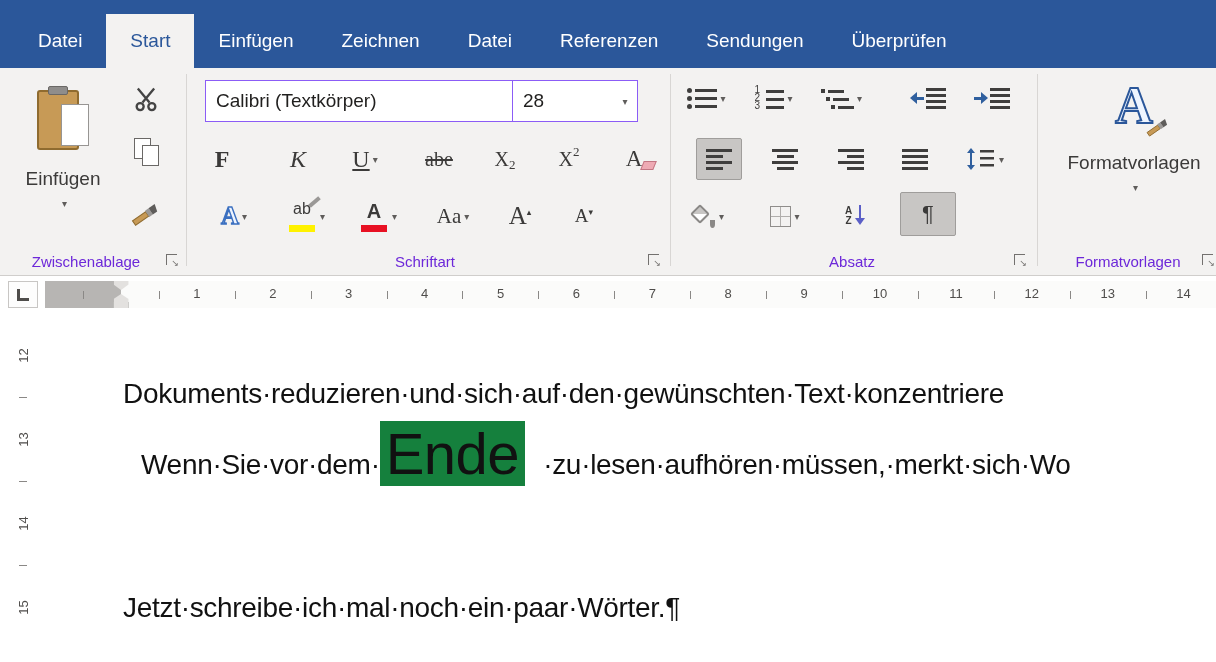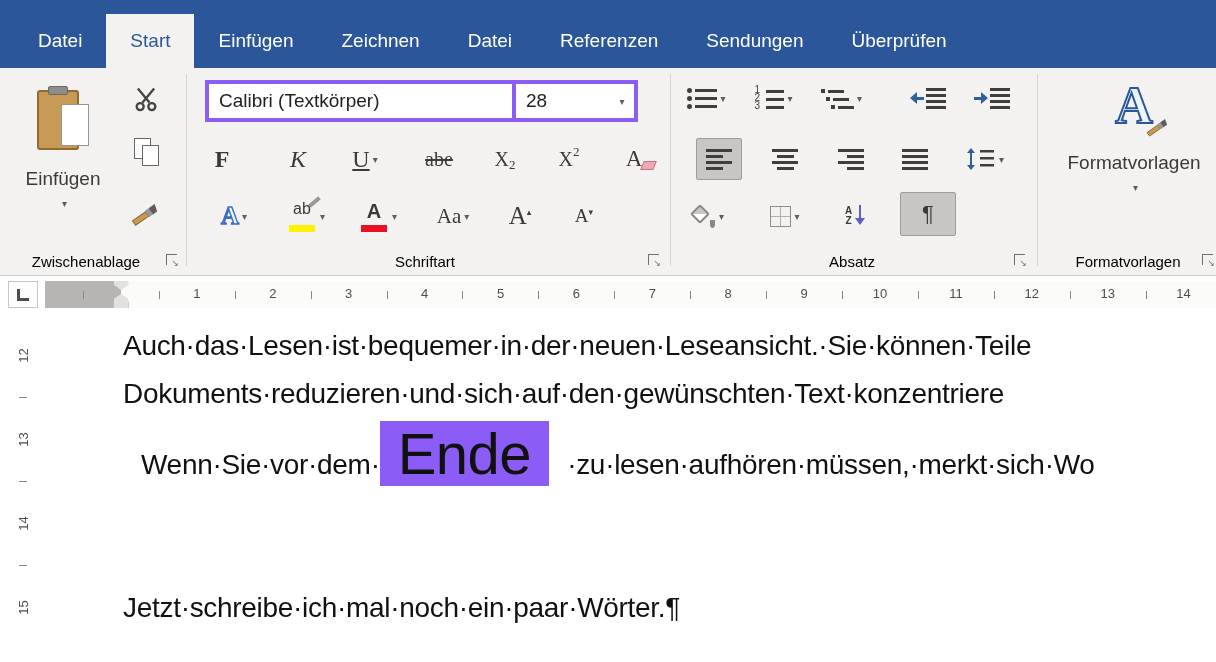--- a/index.html
+++ b/index.html
@@ -10,21 +10,21 @@
   
   #tabbar{position:absolute;top:0;left:0;width:100%;height:68px;background:#2b579a;
     display:flex;align-items:flex-end;padding-left:14px;}
   .tab{height:54px;line-height:54px;padding:0 24px;color:#fff;font-size:19px;white-space:nowrap;cursor:default;}
   .tab.active{background:#f3f2f1;color:#2b579a;}
 
   
   #ribbon{position:absolute;top:68px;left:0;width:100%;height:208px;background:#f3f2f1;
     border-bottom:1px solid #d0cecc;color:#3b3a39;}
   .gsep{position:absolute;top:6px;height:192px;width:1px;background:#d8d6d4;}
-  .glabel{position:absolute;bottom:5px;font-size:15px;color:#000000;text-align:center;white-space:nowrap;}
+  .glabel{position:absolute;bottom:5px;font-size:15px;color:#6d28d9;text-align:center;white-space:nowrap;}
   .launcher{position:absolute;width:11px;height:11px;border-left:1px solid #73716f;border-top:1px solid #73716f;}
   .launcher::after{content:"↘";position:absolute;right:-2px;bottom:-3px;font-size:9px;color:#73716f;}
   .btn{position:absolute;display:flex;align-items:center;justify-content:center;}
   .pressed{background:#c8c6c4;border:1px solid #9f9d9b;border-radius:2px;}
   .dd{font-size:10px;color:#5f5d5b;margin-left:3px;}
   .dd::before{content:"▾";}
 
   
   #paste-btn{position:absolute;left:12px;top:6px;width:102px;height:168px;display:flex;
     flex-direction:column;align-items:center;}
@@ -36,21 +36,21 @@
   .pb-paper{position:absolute;right:2px;top:18px;width:28px;height:42px;background:#fff;border:1px solid #979593;}
   #paste-label{font-size:19px;color:#3b3a39;margin-top:14px;}
   #paste-caret{margin-top:8px;}
   .smallico{position:absolute;}
 
   .copy-ico{position:relative;width:28px;height:30px;}
   .copy-ico i{position:absolute;width:17px;height:21px;background:#fff;border:1.5px solid #6a6866;display:block;}
   .copy-ico i:nth-child(2){left:8px;top:7px;}
 
   
-  .combo{position:absolute;height:42px;background:#fff;border:4px solid #8b5cf6;display:flex;align-items:center;}
+  .combo{position:absolute;height:42px;background:#fff;border:1px solid #8b5cf6;display:flex;align-items:center;}
   .combo .val{flex:1;padding-left:10px;font-size:19px;color:#201f1e;white-space:nowrap;overflow:hidden;}
   .combo .dbox{width:24px;align-self:stretch;display:flex;align-items:center;justify-content:center;}
 
   
   .fbtn{font-size:24px;color:#3b3a39;}
   .ubar{text-decoration:underline;}
   .strike{text-decoration:line-through;font-size:20px;}
   .subs{font-size:13px;position:relative;top:6px;}
   .sups{font-size:13px;position:relative;top:-7px;}
   .clear-wrap{position:relative;}
@@ -151,21 +151,21 @@
 
   
   #doc{position:absolute;left:40px;top:312px;right:0;bottom:0;background:#fff;overflow:hidden;
     color:#111;}
   .dline{position:absolute;left:83px;font-size:28px;letter-spacing:-0.3px;white-space:nowrap;}
   #d1{top:18px;}
   #d2{top:66px;}
   #dbig{top:108px;}
   #dbig .small{font-size:28px;letter-spacing:-0.3px;margin-left:18px;}
   #dbig .big{font-size:58px;letter-spacing:-0.5px;}
-  #dbig .sel{background:#8b5cf6;padding:0 18px;}
+  #dbig .sel{background:#15803d;padding:0 6px;}
   #d4{top:210px;}
   #d5{top:280px;}
 </style>
 </head>
 <body>
 
 <nav id="tabbar">
   <div class="tab">Datei</div>
   <div class="tab active">Start</div>
   <div class="tab">Einfügen</div>
@@ -427,19 +427,18 @@
 
 <div id="vruler">
   <span class="vnum" style="top:36px">12</span>
   <span class="vnum" style="top:120px">13</span>
   <span class="vnum" style="top:204px">14</span>
   <span class="vnum" style="top:288px">15</span>
   <div class="ticks"></div>
 </div>
 
 <div id="doc">
-  <div class="dline" id="d1">Auch·das·Lesen·ist·bequemer·in·der·neuen·Leseansicht.·Sie·können·Teile</div>
   <div class="dline" id="d2">Dokuments·reduzieren·und·sich·auf·den·gewünschten·Text·konzentriere</div>
   <div class="dline" id="dbig">
     <span class="small">Wenn·Sie·vor·dem·</span><span class="big sel">Ende</span><span class="small">·zu·lesen·aufhören·müssen,·merkt·sich·Wo</span>
   </div>
   <div class="dline" id="d5">Jetzt·schreibe·ich·mal·noch·ein·paar·Wörter.¶</div>
 </div>
 
 </body></html>

